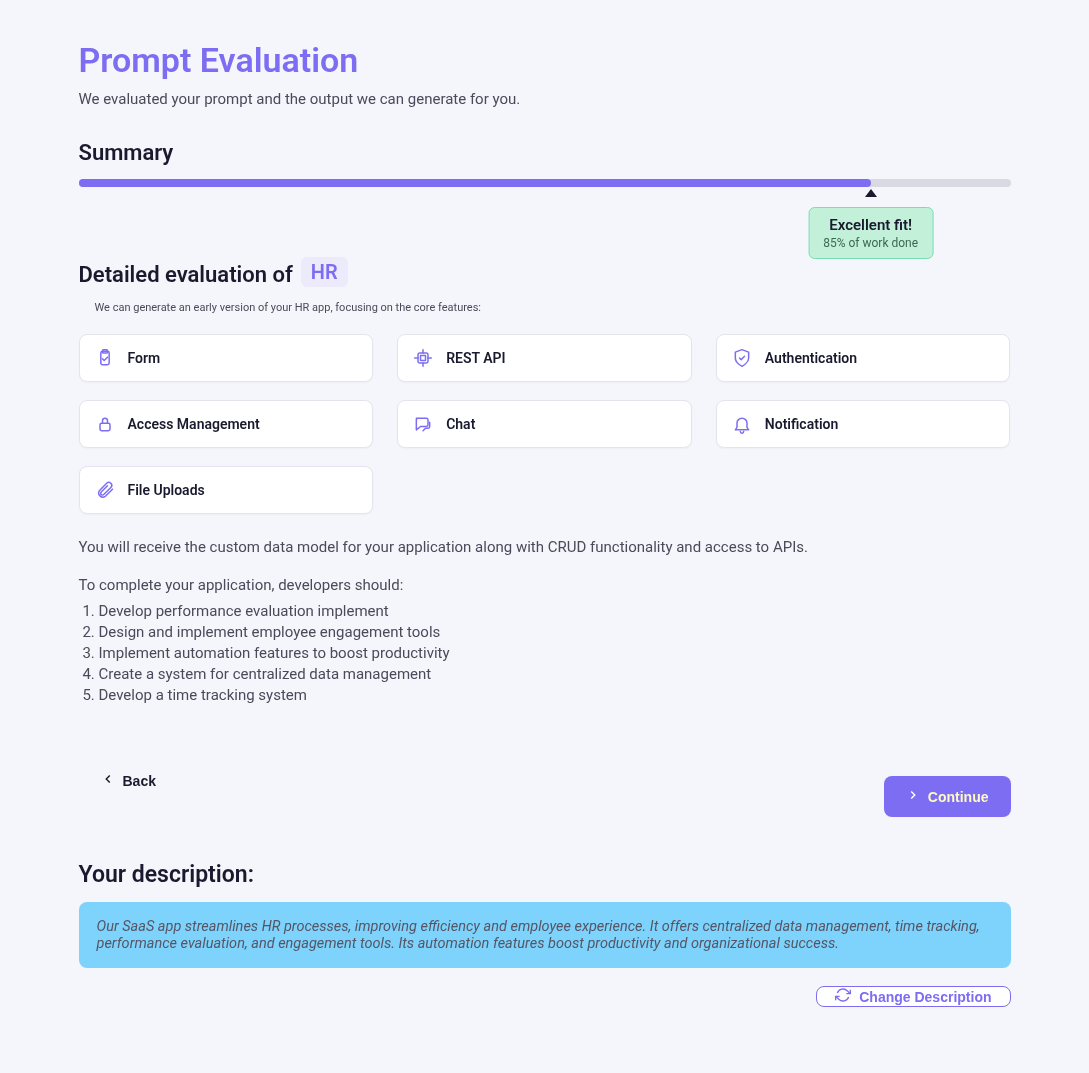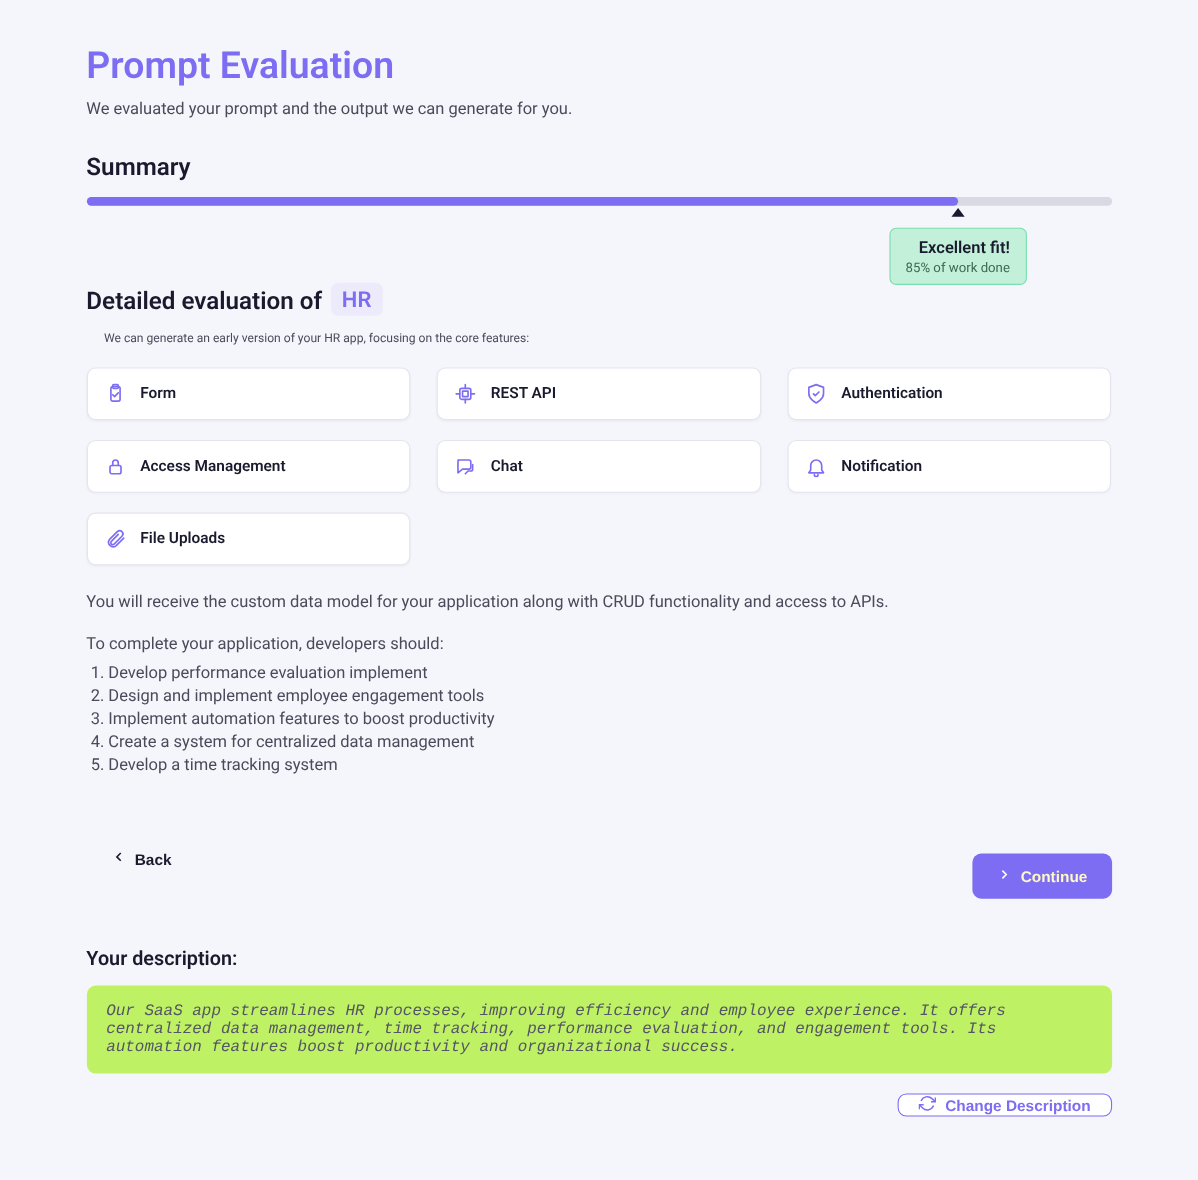--- a/index.html
+++ b/index.html
@@ -66,21 +66,21 @@
     border-bottom:8px solid #1a1a2e;
   }
   .badge{
     position:absolute;
     top:28px;
     transform:translateX(-50%);
     background:var(--badge-bg);
     border:1px solid var(--badge-border);
     border-radius:6px;
     padding:8px 14px;
-    text-align:right;
+    text-align:center;
     white-space:nowrap;
   }
   .badge .b-title{font-weight:600;font-size:15px;}
   .badge .b-sub{font-size:12px;color:#3a6a52;margin-top:2px;}
   
   .detail-heading{
     display:flex;align-items:flex-end;gap:8px;
     font-size:22px;font-weight:600;margin:30px 0 14px;
   }
   .chip{
@@ -137,30 +137,29 @@
   }
   .btn.ghost{
     background:transparent;color:var(--text);
   }
   .btn.ghost svg{width:14px;height:14px;stroke:var(--text);stroke-width:2.5;fill:none;}
   .btn.primary{
     background:var(--violet);color:#fef9c3;margin-top:32px;
   }
   .btn.primary svg{width:14px;height:14px;stroke:#fff;stroke-width:2.5;fill:none;}
   
-  h3.desc-h{font-size:18px;font-weight:600;margin:0 0 14px;}
+  h3.desc-h{font-size:23px;font-weight:600;margin:0 0 14px;}
   .desc-box{
-    background:#bef264;
+    background:#7dd3fc;
     border-radius:8px;
     padding:16px 18px;
     font-size:14.5px;
     font-style:italic;
     color:#555566;
     margin-bottom:18px;
-    font-family:Liberation Mono, monospace;
   }
   .desc-btn-row{display:flex;justify-content:flex-end;}
   .btn.outline{
     background:#fff;
     border:1px solid var(--violet);
     color:var(--violet);
     padding:0 18px;
   }
   .btn.outline svg{width:16px;height:16px;stroke:var(--violet);stroke-width:2;fill:none;}
 </style>

